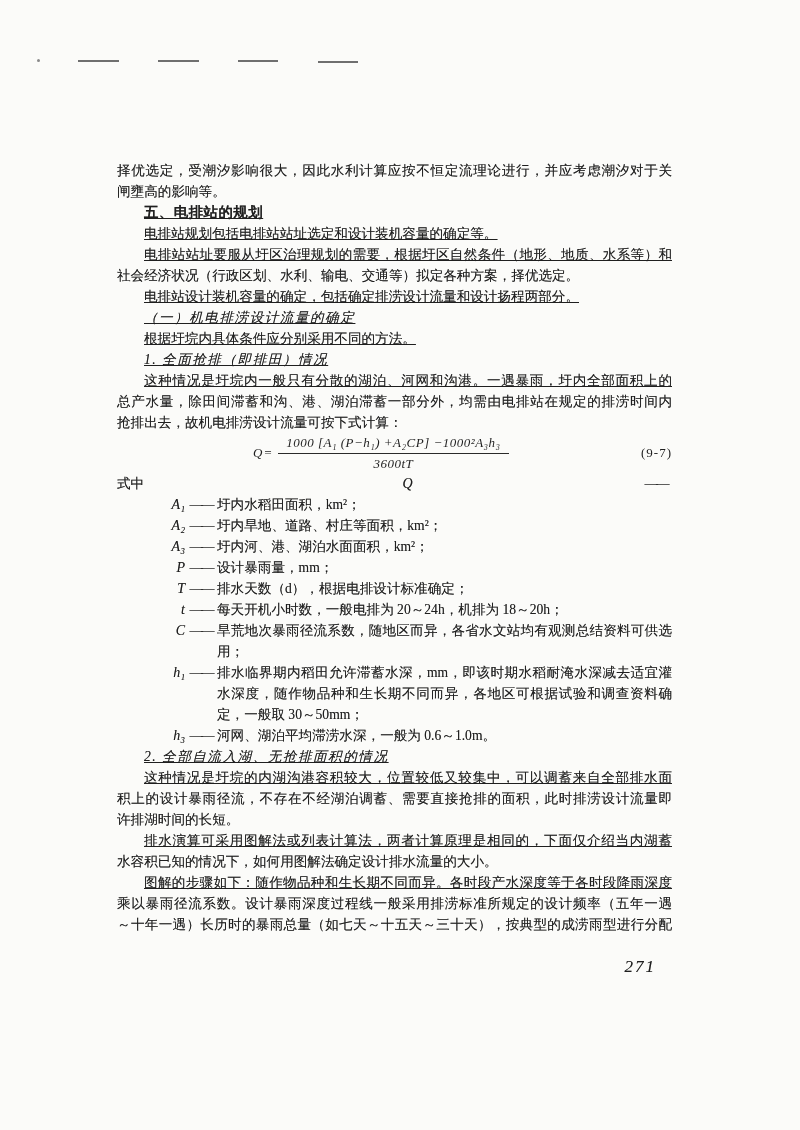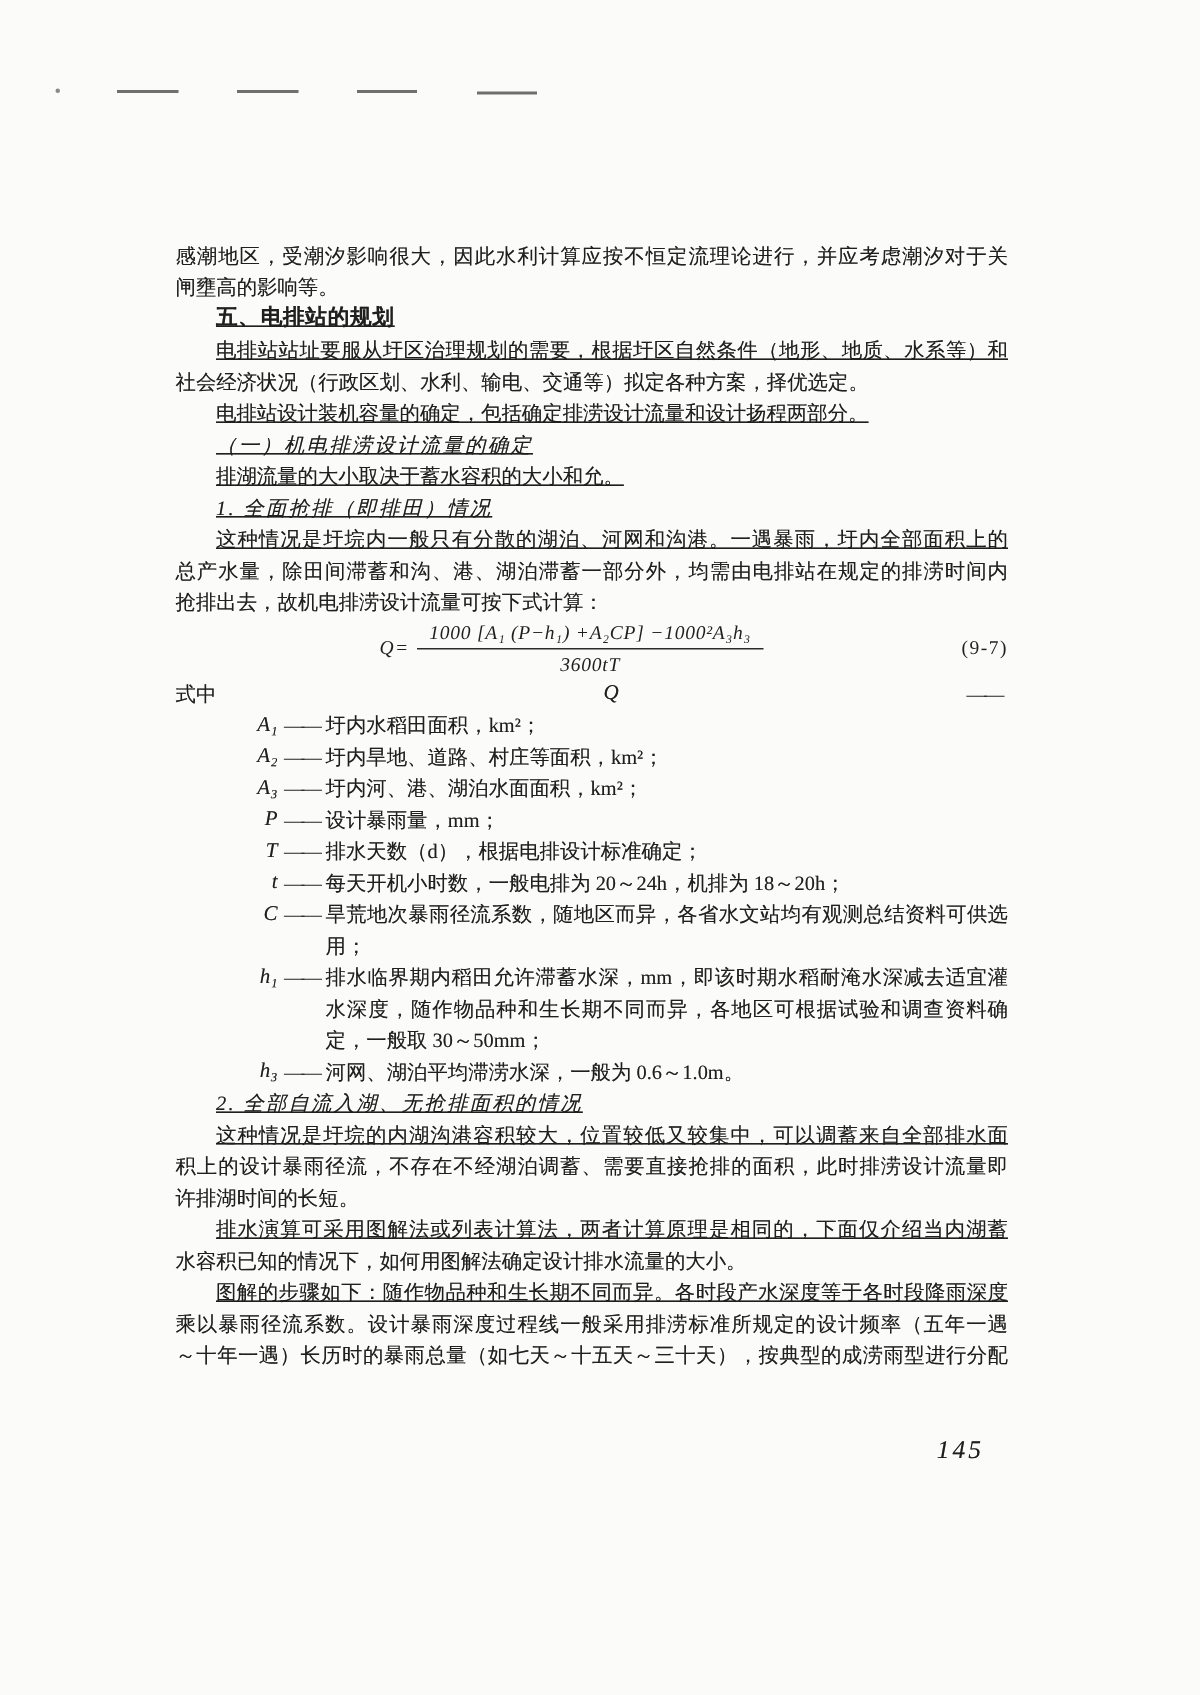--- a/index.html
+++ b/index.html
@@ -56,28 +56,29 @@
 
 <div class="page">
   <div id="scan-marks">
       <span class="scan-mark-dot" style="left: 37px; top: 59px;"></span>
       <span class="scan-mark-line" style="left: 78px; top: 60px; width: 41px; background: rgb(111, 111, 111);"></span>
       <span class="scan-mark-line" style="left: 158px; top: 60px; width: 41px; background: rgb(111, 111, 111);"></span>
       <span class="scan-mark-line" style="left: 238px; top: 60px; width: 40px; background: rgb(111, 111, 111);"></span>
       <span class="scan-mark-line" style="left: 318px; top: 61px; width: 40px; background: rgb(111, 111, 111);"></span>
     </div>
   <div class="text-block" id="text-block">
-      <div class="line style-normal fill">感潮地区，受潮汐影响很大，因此水利计算应按不恒定流理论进行，并应考虑潮汐对于关</div>
+      <div class="line style-normal fill">择优选定，受潮汐影响很大，因此水利计算应按不恒定流理论进行，并应考虑潮汐对于关</div>
       <div class="line style-normal">闸壅高的影响等。</div>
       <div class="line style-bold indent">五、电排站的规划</div>
+      <div class="line style-normal indent">电排站规划包括电排站站址选定和设计装机容量的确定等。</div>
       <div class="line style-normal fill indent">电排站站址要服从圩区治理规划的需要，根据圩区自然条件（地形、地质、水系等）和</div>
       <div class="line style-normal">社会经济状况（行政区划、水利、输电、交通等）拟定各种方案，择优选定。</div>
       <div class="line style-normal indent">电排站设计装机容量的确定，包括确定排涝设计流量和设计扬程两部分。</div>
       <div class="line style-kaiti indent">（一）机电排涝设计流量的确定</div>
-      <div class="line style-normal indent">排湖流量的大小取决于蓄水容积的大小和允。</div>
+      <div class="line style-normal indent">根据圩垸内具体条件应分别采用不同的方法。</div>
       <div class="line style-kaiti indent">1. 全面抢排（即排田）情况</div>
       <div class="line style-normal fill indent">这种情况是圩垸内一般只有分散的湖泊、河网和沟港。一遇暴雨，圩内全部面积上的</div>
       <div class="line style-normal fill">总产水量，除田间滞蓄和沟、港、湖泊滞蓄一部分外，均需由电排站在规定的排涝时间内</div>
       <div class="line style-normal">抢排出去，故机电排涝设计流量可按下式计算：</div>
       <div class="formula-row">
         <span class="f-lhs">Q=</span>
         <span class="frac">
           <span class="num">1000 [A₁ (P−h₁) +A₂CP] −1000²A₃h₃</span>
           <span class="den">3600tT</span>
         </span>
@@ -145,14 +146,14 @@
       <div class="line style-kaiti indent">2. 全部自流入湖、无抢排面积的情况</div>
       <div class="line style-normal fill indent">这种情况是圩垸的内湖沟港容积较大，位置较低又较集中，可以调蓄来自全部排水面</div>
       <div class="line style-normal fill">积上的设计暴雨径流，不存在不经湖泊调蓄、需要直接抢排的面积，此时排涝设计流量即</div>
       <div class="line style-normal">许排湖时间的长短。</div>
       <div class="line style-normal fill indent">排水演算可采用图解法或列表计算法，两者计算原理是相同的，下面仅介绍当内湖蓄</div>
       <div class="line style-normal">水容积已知的情况下，如何用图解法确定设计排水流量的大小。</div>
       <div class="line style-normal fill indent">图解的步骤如下：随作物品种和生长期不同而异。各时段产水深度等于各时段降雨深度</div>
       <div class="line style-normal fill">乘以暴雨径流系数。设计暴雨深度过程线一般采用排涝标准所规定的设计频率（五年一遇</div>
       <div class="line style-normal fill">～十年一遇）长历时的暴雨总量（如七天～十五天～三十天），按典型的成涝雨型进行分配</div>
     </div>
-  <div class="page-number">145</div>
+  <div class="page-number">271</div>
 </div>
 
 </body></html>

